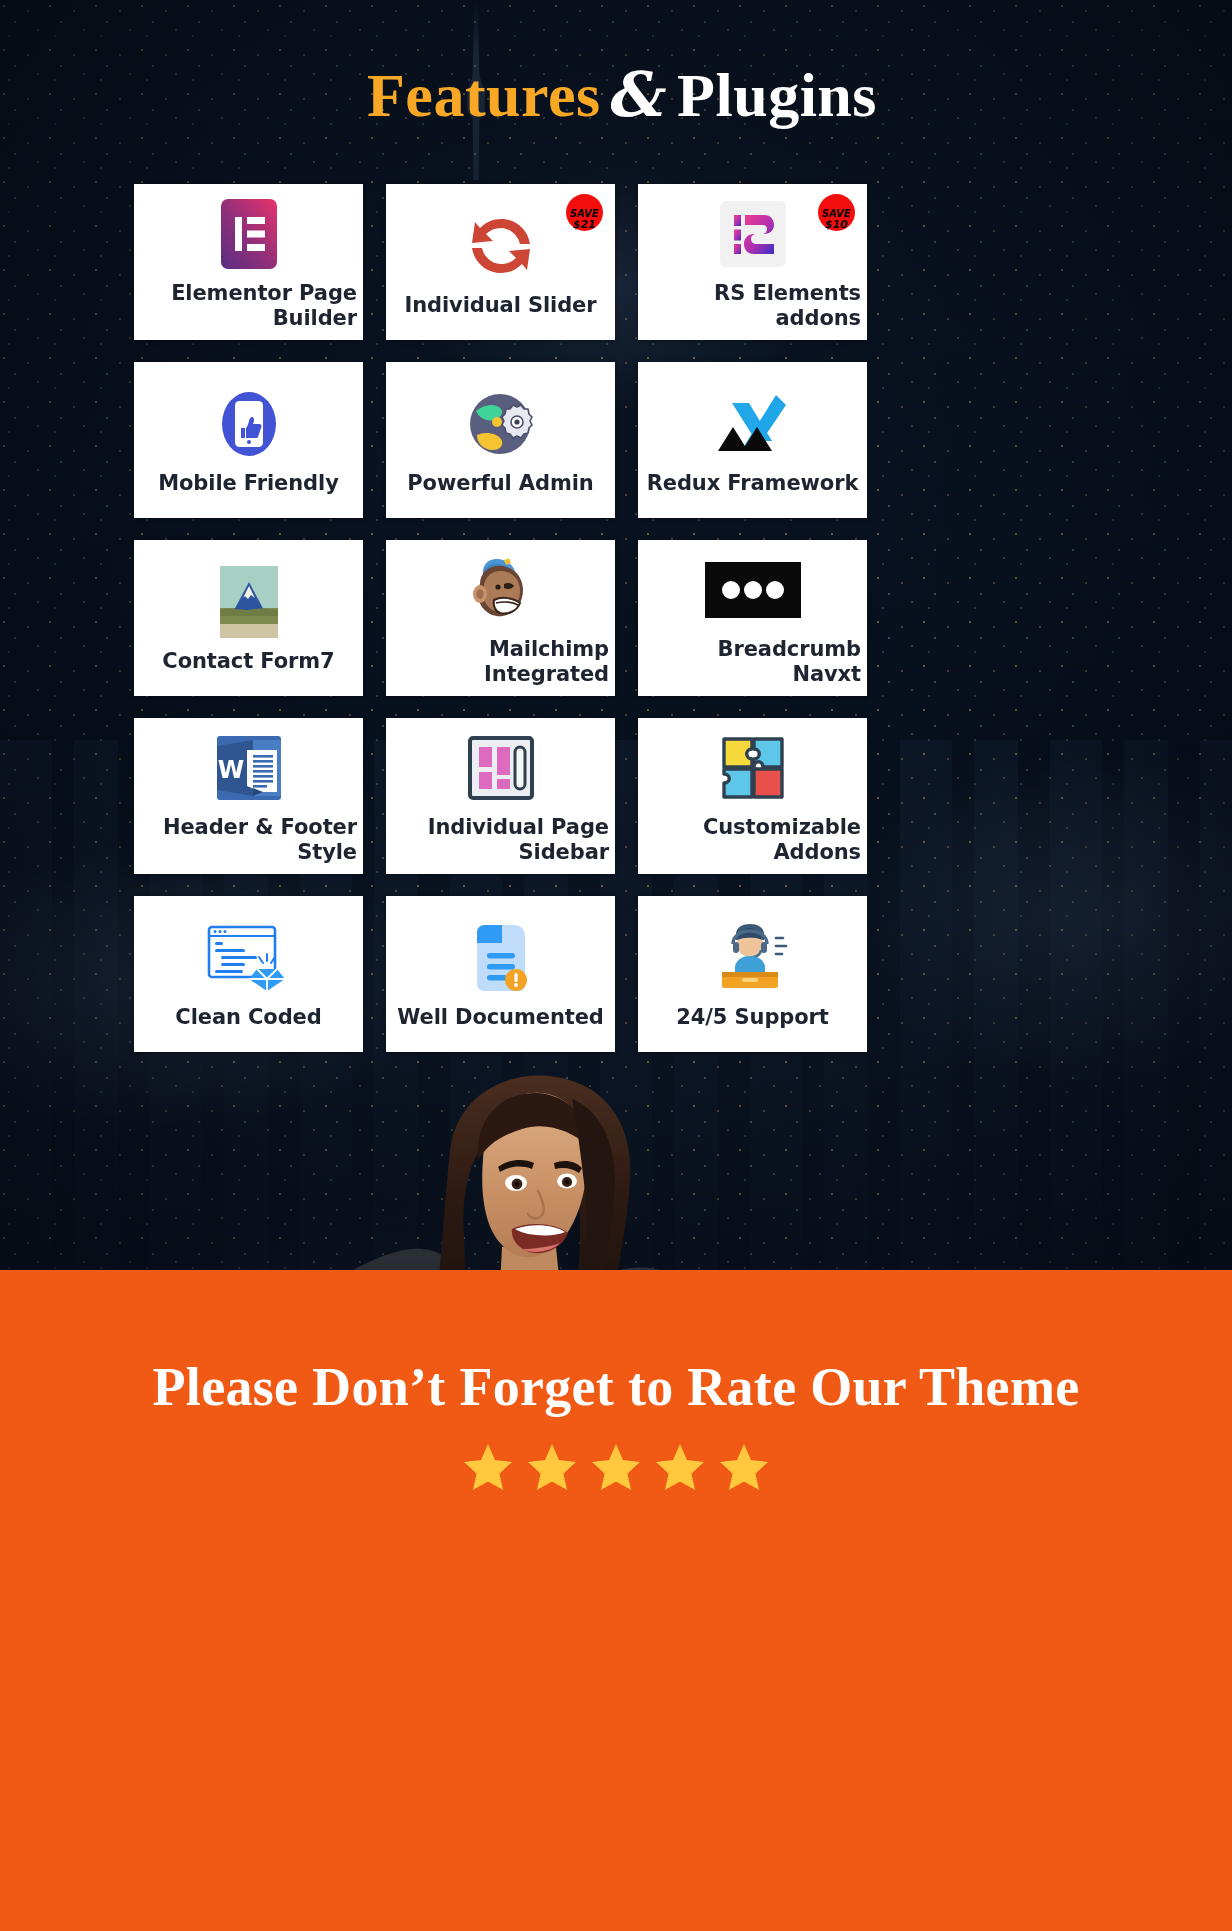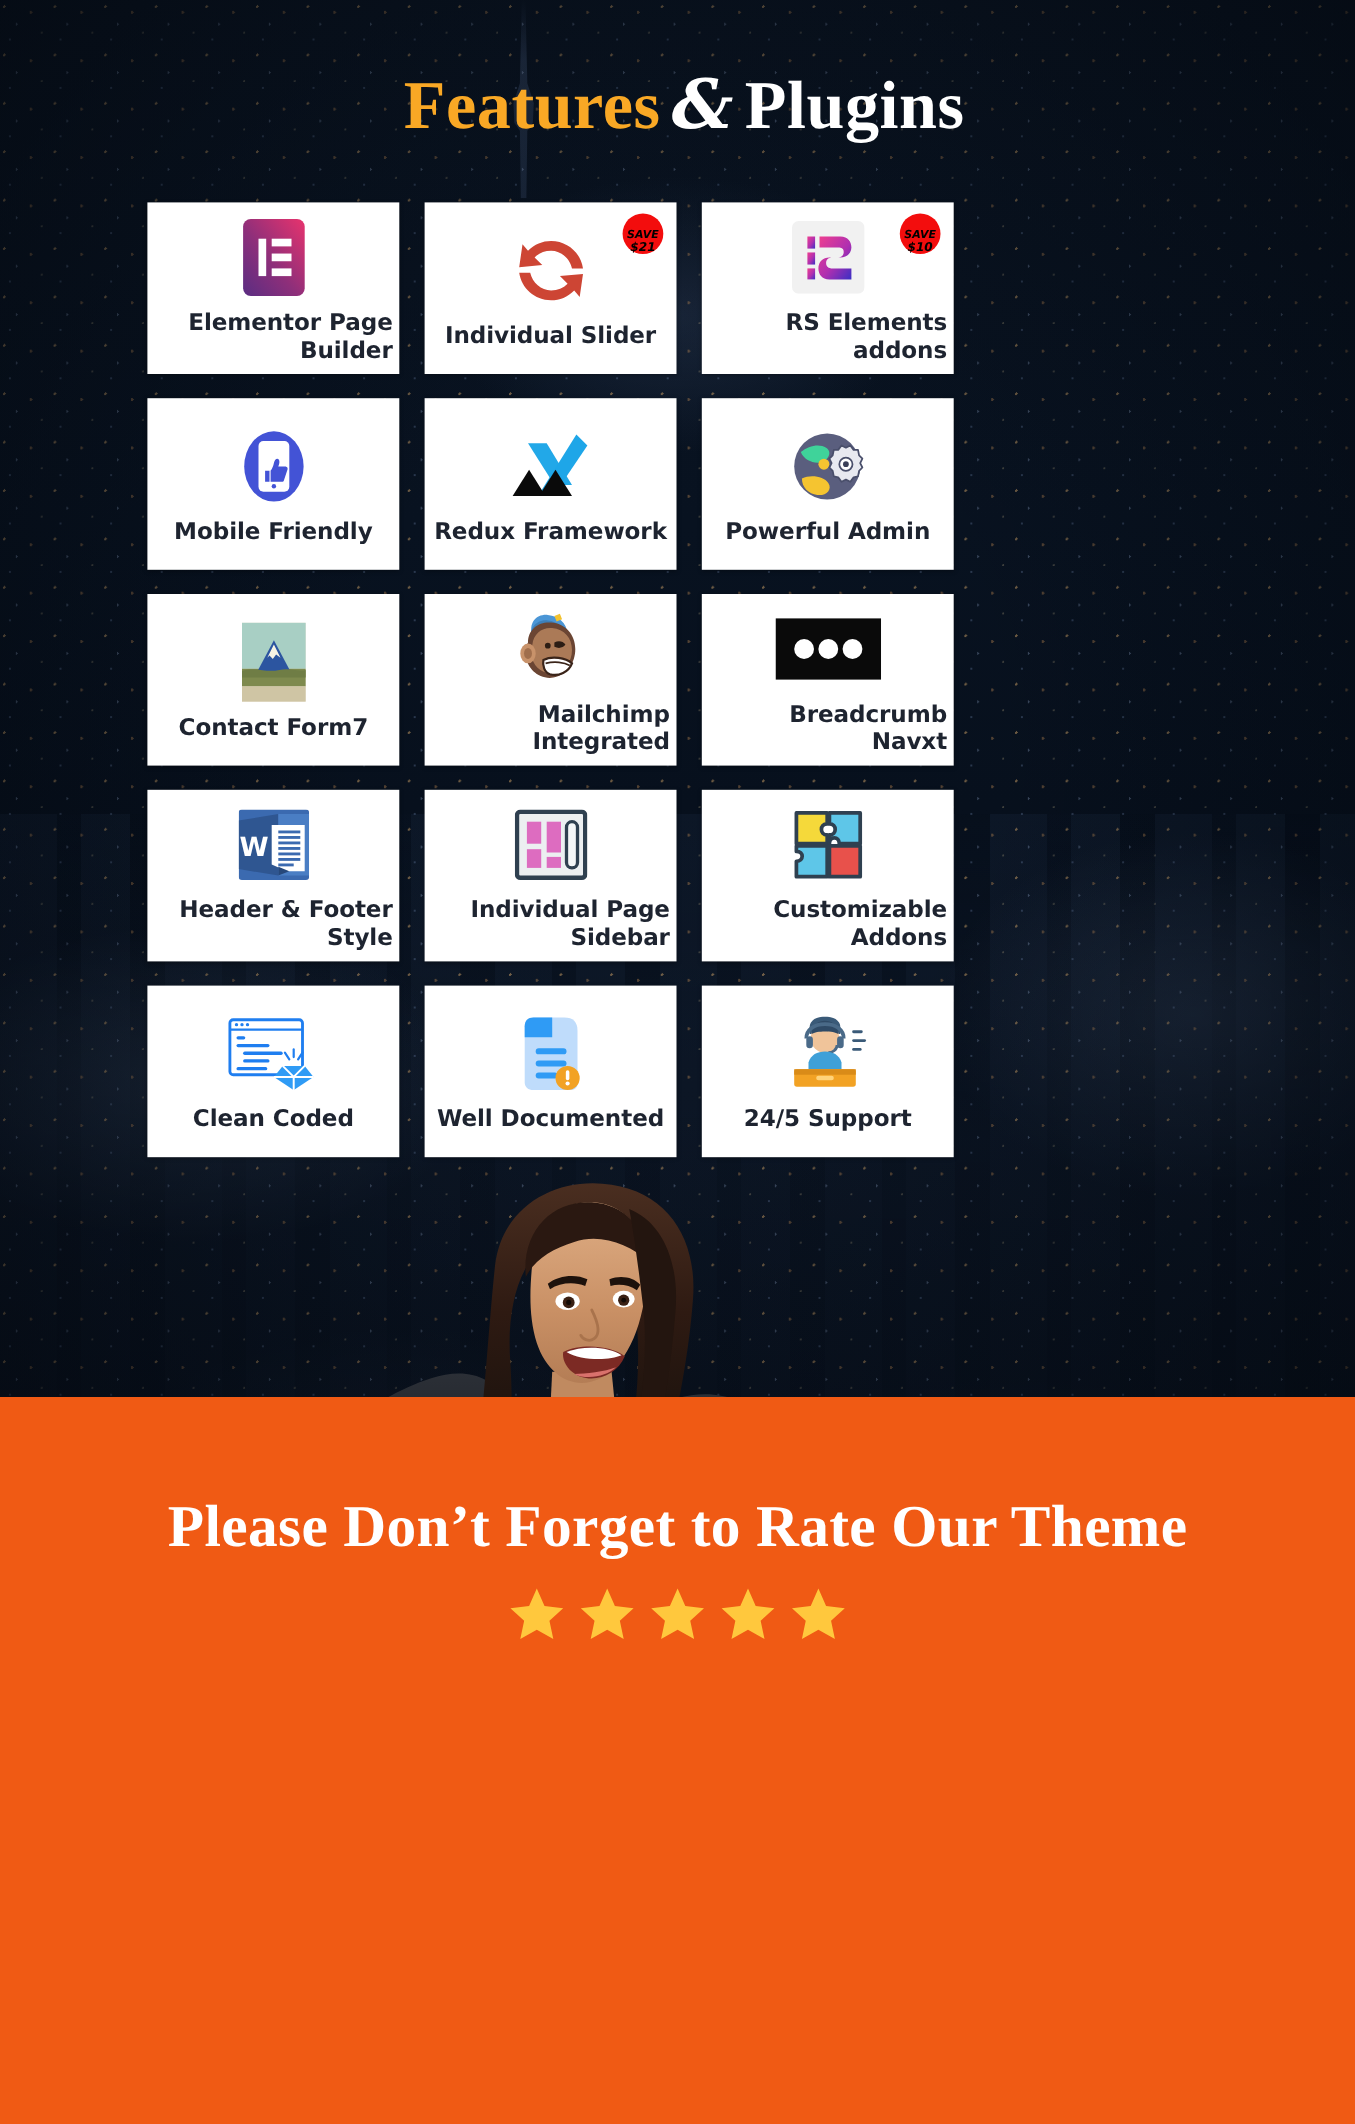--- a/index.html
+++ b/index.html
@@ -303,44 +303,44 @@
         <rect x="17" y="13" width="28" height="46" rx="4.5" fill="#fff"></rect>
         <circle cx="31" cy="54" r="2" fill="#4353d6"></circle>
         <path d="M23 40 L 27 40 L 27 50 L 23 50 Z" fill="#4353d6"></path>
         <path d="M28 40 C 28 40 30 38 31 33 C 32 28 36 28 36 32 C 36 34 35 36 35 36 L 41 36 C 43.5 36 44 38 43 40 L 40 49 C 39.5 50 38.5 50 37.5 50 L 28 50 Z" fill="#4353d6"></path>
           </svg>
         </div>
         <div class="card-label">Mobile Friendly</div>
       </div>
       <div class="card">
         <div class="card-icon">
-          <svg class="ico" width="74" height="62" viewBox="0 0 74 62">
-            <path d="M16 10 L 33 10 L 56 48 L 40 48 Z" fill="#22a8e8"></path>
-        <path d="M68 2 L 78 12 L 47 58 L 33 58 Z" fill="#1ea6e8" transform="translate(-8,0)"></path>
-        <path d="M17 34 L 32 58 L 2 58 Z" fill="#0a0a0a"></path>
-        <path d="M41 34 L 56 58 L 26 58 Z" fill="#0a0a0a"></path>
-          </svg>
-        </div>
-        <div class="card-label">Redux Framework</div>
-      </div>
-      <div class="card">
-        <div class="card-icon">
           <svg class="ico" width="68" height="66" viewBox="0 0 68 66">
             <circle cx="33" cy="33" r="30" fill="#5a5e7e"></circle>
         <path d="M9 20 C 16 14 26 12 32 16 C 38 20 34 27 28 29 C 22 31 12 28 9 20 Z" fill="#3fd39a"></path>
         <path d="M10 44 C 18 40 30 42 34 48 C 38 54 32 60 24 59 C 16 58 10 52 10 44 Z" fill="#f5c430"></path>
         <circle cx="30" cy="31" r="5" fill="#f5c430"></circle>
         <g transform="translate(46,31)">
           <path d="M0 -17 L 4 -15 L 8 -17 L 11 -13 L 15 -13 L 16 -8 L 19 -5 L 17 -1 L 19 3 L 16 6 L 15 11 L 11 12 L 8 16 L 4 14 L 0 16 L -3 12 L -7 11 L -8 6 L -11 3 L -9 -1 L -11 -5 L -8 -8 L -7 -13 L -3 -13 Z" fill="#e8e9f0" stroke="#4a4f6b" stroke-width="1.6" stroke-linejoin="round"></path>
           <circle cx="4" cy="0" r="6" fill="#ffffff" stroke="#4a4f6b" stroke-width="1.6"></circle>
           <circle cx="4" cy="0" r="2.6" fill="#3a3f57"></circle>
         </g>
           </svg>
         </div>
         <div class="card-label">Powerful Admin</div>
+      </div>
+      <div class="card">
+        <div class="card-icon">
+          <svg class="ico" width="74" height="62" viewBox="0 0 74 62">
+            <path d="M16 10 L 33 10 L 56 48 L 40 48 Z" fill="#22a8e8"></path>
+        <path d="M68 2 L 78 12 L 47 58 L 33 58 Z" fill="#1ea6e8" transform="translate(-8,0)"></path>
+        <path d="M17 34 L 32 58 L 2 58 Z" fill="#0a0a0a"></path>
+        <path d="M41 34 L 56 58 L 26 58 Z" fill="#0a0a0a"></path>
+          </svg>
+        </div>
+        <div class="card-label">Redux Framework</div>
       </div>
       <div class="card">
         <div class="card-icon">
           <svg class="ico" width="58" height="72" viewBox="0 0 58 72">
             <rect x="0" y="0" width="58" height="72" fill="#e9e2cf"></rect>
         <rect x="0" y="0" width="58" height="42" fill="#a8cfc4"></rect>
         <rect x="0" y="42" width="58" height="16" fill="#7e8a4e"></rect>
         <rect x="0" y="58" width="58" height="14" fill="#cfc5a4"></rect>
         <path d="M12 48 L 29 16 L 46 48 Z" fill="#2c55a0"></path>
         <path d="M23 32 L 29 20 L 35 32 L 31 29 L 28 33 L 25 30 Z" fill="#f7f3e4"></path>

